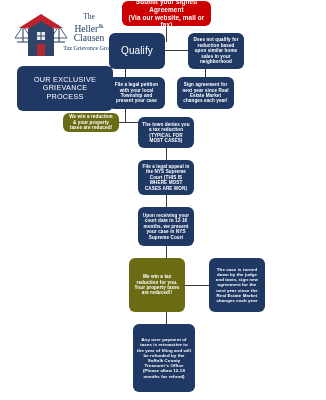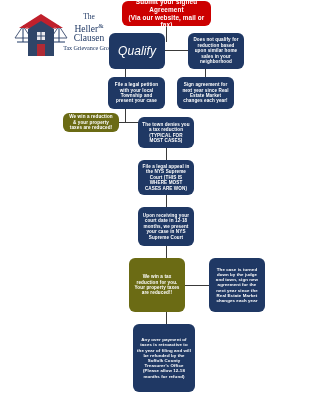--- a/index.html
+++ b/index.html
@@ -32,21 +32,21 @@
     line-height:1.18;
     letter-spacing:.1px;
   }
   .navy{background:#1f3864;}
   .red{background:#cc0000;}
   .olive{background:#6b6b14;}
   .box p{margin:0;}
 
   
   .t-red{font-size:6.4px;font-weight:bold;}
-  .t-qualify{font-size:12px;font-weight:normal;font-style:italic;}
+  .t-qualify{font-size:10px;font-weight:normal;}
   .t-small{font-size:4.6px;font-weight:bold;}
   .t-tiny{font-size:4.4px;font-weight:bold;}
   .t-side{font-size:7.2px;font-weight:normal;letter-spacing:.3px;}
 
   
   #logo{position:absolute;left:13px;top:12px;width:108px;height:48px;z-index:3;}
   #logo svg{display:block;}
   .logo-text{
     position:absolute;left:57px;top:13px;width:64px;
     font-family:"Liberation Serif", serif;
@@ -106,20 +106,25 @@
     </svg>
   </div>
 
   <div class="logo-text">
     <div class="logo-l1">The</div>
     <div class="logo-l2"><span>Heller</span><span class="amp">&amp;</span></div>
     <div class="logo-l3">Clausen</div>
     <div class="logo-l4">Tax Grievance Group</div>
   </div>
 
+  <div class="box navy t-side" style="left:17px;top:66px;width:96px;height:45px;flex-direction:column;">
+    <p>OUR EXCLUSIVE</p>
+    <p>GRIEVANCE</p>
+    <p>PROCESS</p>
+  </div>
 
   <div class="box red t-red" style="left:122px;top:1px;width:89px;height:25px;flex-direction:column;">
     <p>Submit your signed Agreement</p>
     <p>(Via our website, mail or fax)</p>
   </div>
 
   <div class="box navy t-qualify" style="left:109px;top:33px;width:56px;height:36px;">
     <p>Qualify</p>
   </div>
 

